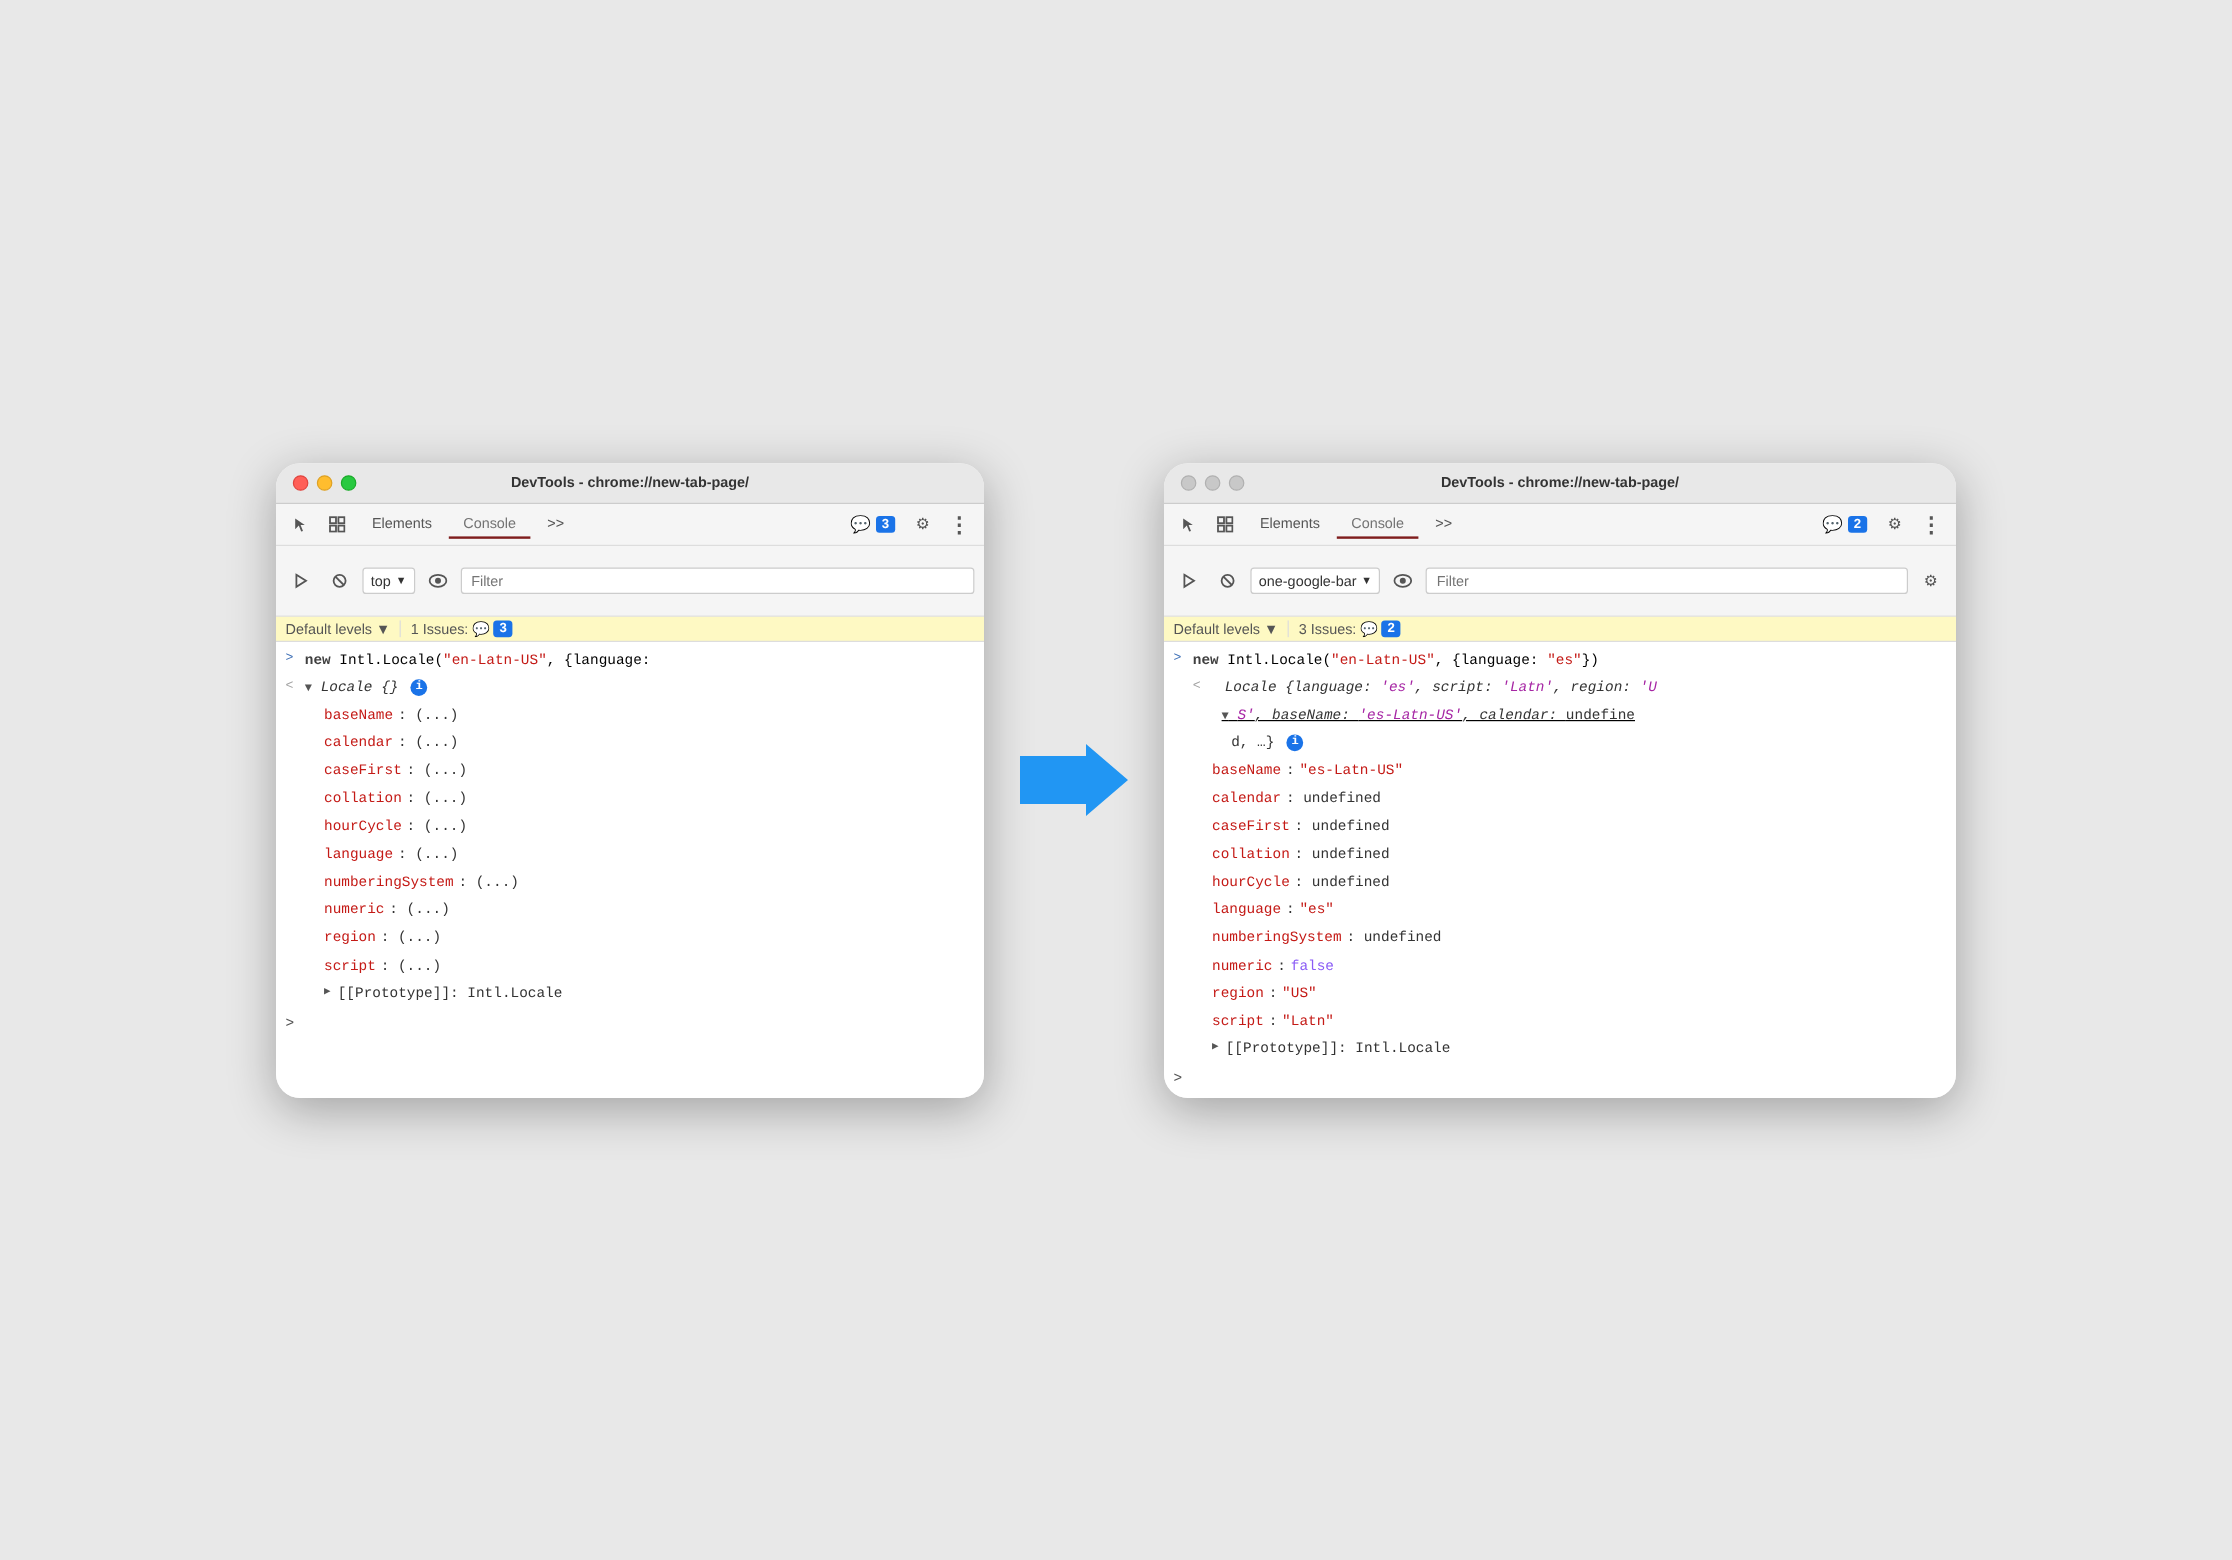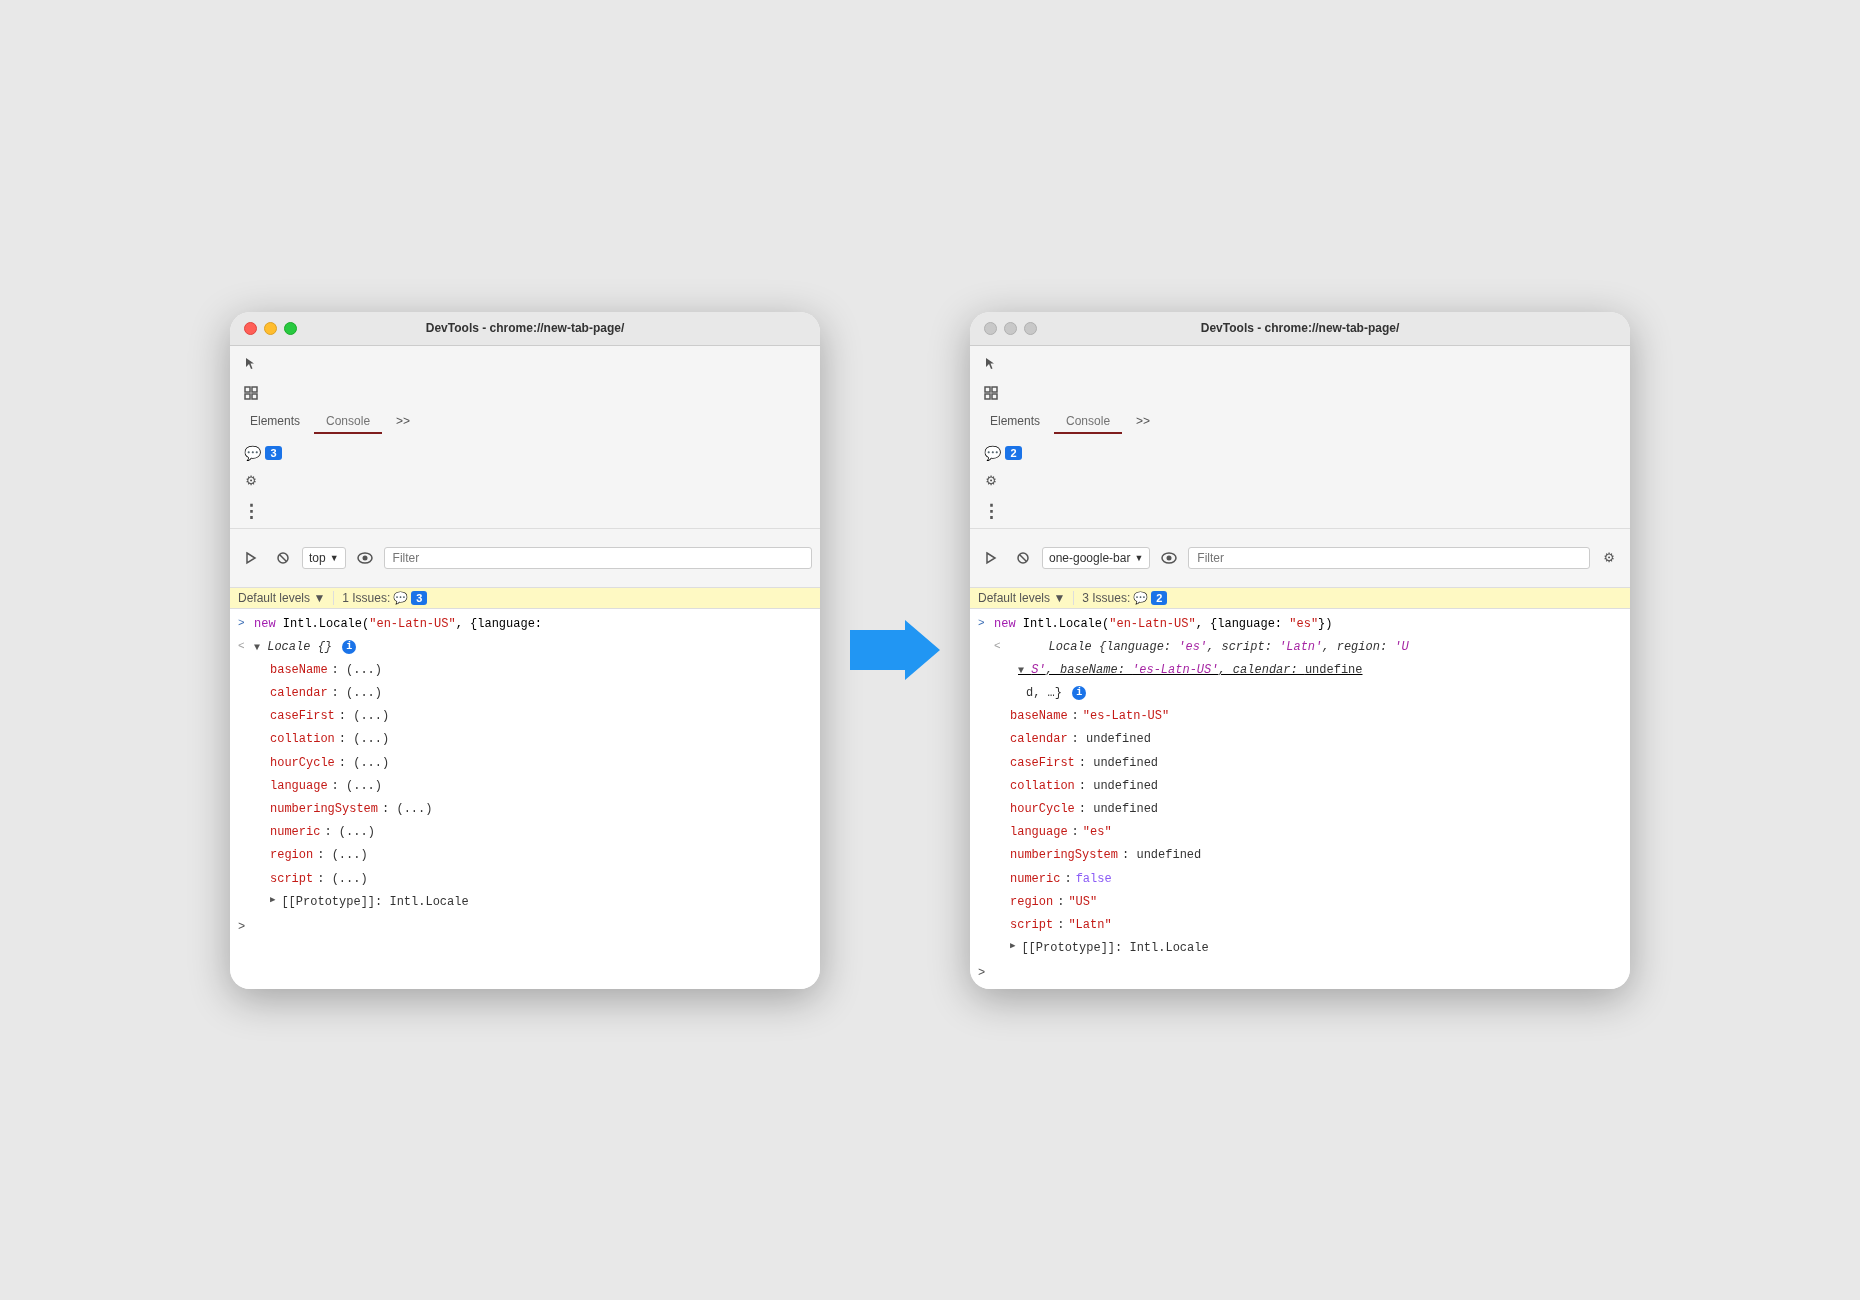--- a/index.html
+++ b/index.html
@@ -69,21 +69,20 @@
       white-space: nowrap;
     }
 
     
     .toolbar {
       background: #f5f5f5;
       border-bottom: 1px solid #ddd;
       padding: 4px 8px;
       display: flex;
       gap: 4px;
-      flex-direction: column;
     }
 
     .toolbar-btn {
       width: 26px;
       height: 26px;
       border: none;
       background: transparent;
       border-radius: 4px;
       cursor: pointer;
       display: flex;
@@ -215,21 +214,21 @@
     .console-prefix {
       position: absolute;
       left: 8px;
       color: #555;
       font-size: 11px;
     }
 
     .arrow-right { color: #3c6eb5; }
     .arrow-left { color: #a0a0a0; }
 
-    .kw { color: #a21caf; font-weight: normal; }
+    .kw { color: #404040; font-weight: bold; }
     .cls { color: #333; font-style: italic; }
     .prop { color: #c41a16; }
     .val-str { color: #c41a16; }
     .val-undef { color: #333; }
     .val-false { color: #8b5cf6; }
     .obj-key { color: #a626a4; font-style: italic; }
 
     .info-icon {
       display: inline-flex;
       align-items: center;
@@ -512,21 +511,21 @@
 
       <div class="console-line">
         <span class="console-prefix arrow-right">&gt;</span>
         <span><span class="kw">new</span> Intl.Locale(<span class="val-str">"en-Latn-US"</span>, {language: <span class="val-str">"es"</span>})</span>
       </div>
 
       <div class="console-line" style="flex-direction:column; align-items:flex-start;">
         <div style="display:flex; align-items:flex-start; gap:4px; padding-left:0;">
           <span class="console-prefix arrow-left" style="position:relative; left:0;">&lt;</span>
           <span style="margin-left:16px;">
-            <span class="cls" style="font-style:italic;margin-left:28px;">Locale {language: <span class="obj-key">'es'</span>, script: <span class="obj-key">'Latn'</span>, region: <span class="obj-key">'U</span></span>
+            <span class="cls" style="font-style:italic;">Locale {language: <span class="obj-key">'es'</span>, script: <span class="obj-key">'Latn'</span>, region: <span class="obj-key">'U</span></span>
           </span>
         </div>
         <div style="padding-left:24px;text-decoration:underline;">
           <span class="expand-arrow">▼</span>
           <span class="cls" style="font-style:italic;"><span class="obj-key">S'</span>, baseName: <span class="obj-key">'es-Latn-US'</span>, calendar: <span class="val-undef" style="font-style:normal;">undefine</span></span>
         </div>
         <div style="padding-left:32px;">
           <span class="cls" style="font-style:normal; color:#333;">d, …}</span>
           <span class="info-icon">i</span>
         </div>

